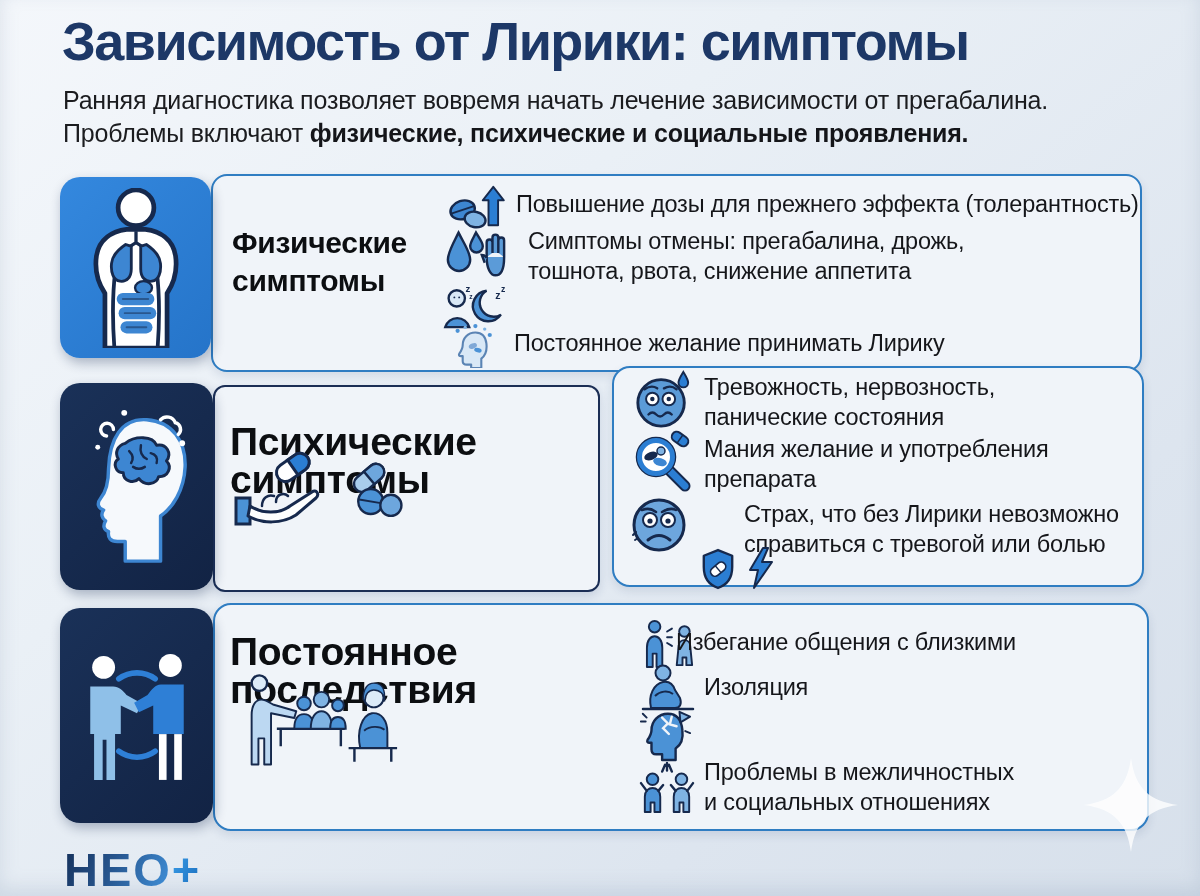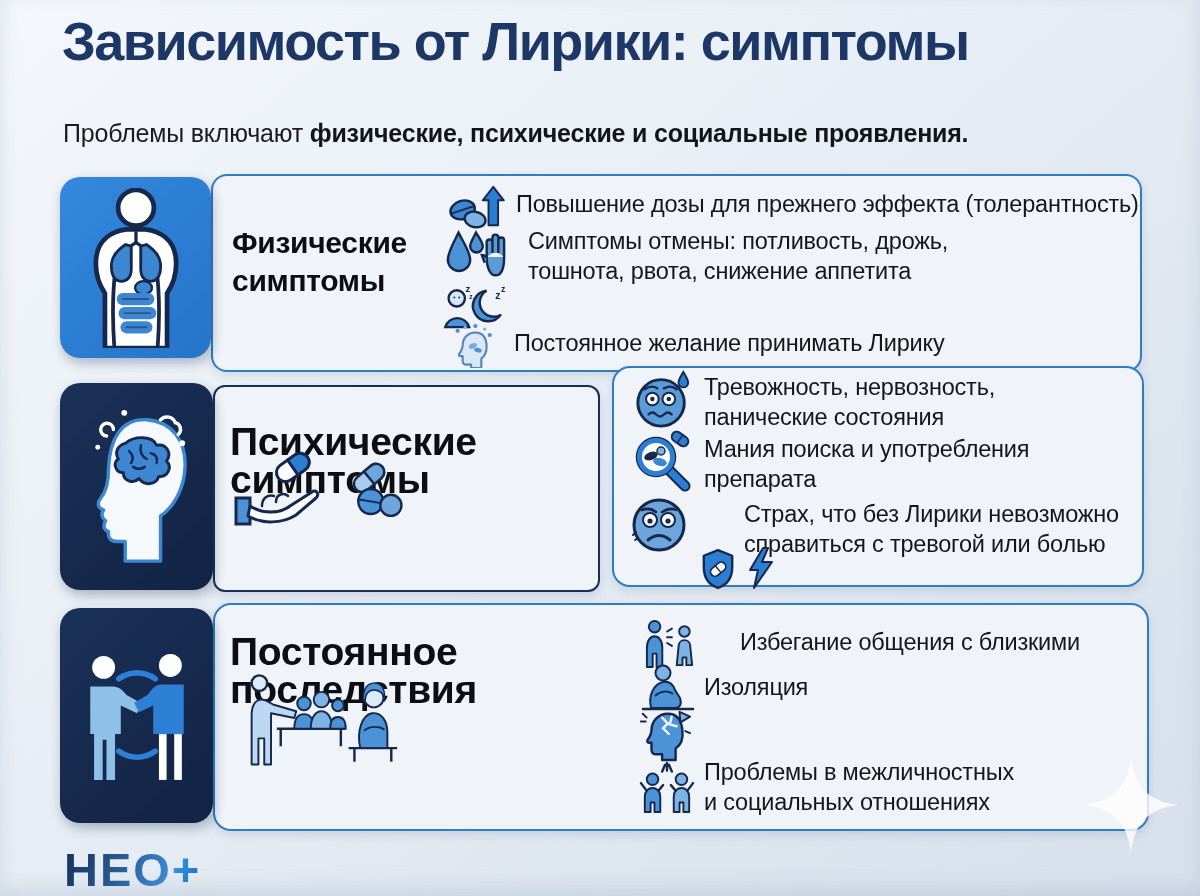--- a/index.html
+++ b/index.html
@@ -34,21 +34,21 @@
               -webkit-background-clip:text;background-clip:text;color:transparent;}
   svg{display:block;}
 </style>
 </head>
 <body>
 
 <div class="stage">
 
   <div class="abs h-title" style="left:62px;top:12px;width:1100px;">Зависимость от Лирики: симптомы</div>
   <div class="abs h-sub" style="left:63px;top:84px;width:1110px;">
-    <br>
+    <span>Ранняя диагностика позволяет вовремя начать лечение зависимости от прегабалина.</span><br>
     <span>Проблемы включают </span><b>физические, психические и социальные проявления.</b>
   </div>
 
   <div class="panel" style="left:211px;top:174px;width:927px;height:194px;"></div>
 
   <div class="icobox blue-box" style="left:60px;top:177px;width:151px;height:181px;">
     <span>
       <svg width="104" height="160" viewBox="0 0 110 170">
         <circle cx="55" cy="21" r="19" fill="#fff" stroke="#16294d" stroke-width="5"></circle>
         <path d="M22 170 V112 C14 100 11 86 13 72 C16 54 30 46 45 44 H65 C80 46 94 54 97 72 C99 86 96 100 88 112 V170 Z" fill="#fff" stroke="#16294d" stroke-width="5" stroke-linejoin="round"></path>
@@ -84,21 +84,21 @@
 
   <div class="item-ic" style="left:444px;top:227px;width:64px;height:54px;">
     <svg width="64" height="54" viewBox="0 0 66 54">
       <path d="M15 5 C9 17 4 25 4 33 a11.5 11.5 0 0 0 23 0 C27 25 21 17 15 5 Z" fill="#4b92d6" stroke="#16294d" stroke-width="2.5"></path>
       <path d="M33 5 c-3 6 -6 10 -6 14 a6.5 6.5 0 0 0 13 0 c0 -4 -3.5 -8 -7 -14 z" fill="#4b92d6" stroke="#16294d" stroke-width="2.5"></path>
       <path d="M44 30 V15 a3 3 0 0 1 6 0 V26 M50 26 V10 a3 3 0 0 1 6 0 V26 M56 26 V13 a3 3 0 0 1 6 0 V30
                M44 30 C44 42 48 49 53 49 C59 49 62 42 62 30" fill="#5b9bd8" stroke="#16294d" stroke-width="2.5" stroke-linejoin="round"></path>
       <path d="M44 31 a6 6 0 0 0 -5 -3 l3 8" fill="#5b9bd8" stroke="#16294d" stroke-width="2.5"></path>
     </svg>
   </div>
-  <div class="item-tx" style="left:528px;top:226px;width:455px;">Симптомы отмены: потливость, дрожь,
+  <div class="item-tx" style="left:528px;top:226px;width:455px;">Симптомы отмены: прегабалина, дрожь,
 тошнота, рвота, снижение аппетита</div>
 
   <div class="item-ic" style="left:442px;top:283px;width:66px;height:48px;">
     <svg width="66" height="48" viewBox="0 0 68 50">
       <circle cx="15" cy="16" r="8.5" fill="#d9e8f6" stroke="#16294d" stroke-width="2.5"></circle>
       <circle cx="12.5" cy="15" r="1" fill="#16294d"></circle>
         <circle cx="17.5" cy="15" r="1" fill="#16294d"></circle>
       <path d="M3 46 a13 13 0 0 1 25 0 z" fill="#4b92d6" stroke="#16294d" stroke-width="2.5"></path>
       <text x="24" y="9" font-size="10" font-weight="bold" fill="#16294d">z</text>
       <text x="28" y="17" font-size="7" font-weight="bold" fill="#16294d">z</text>
@@ -188,21 +188,21 @@
         </g>
       <path d="M40 41 L55 56" stroke="#16294d" stroke-width="11" stroke-linecap="round"></path>
       <path d="M40 41 L55 56" stroke="#2b7ed3" stroke-width="7" stroke-linecap="round"></path>
       <circle cx="26" cy="27" r="19" fill="#fff" stroke="#16294d" stroke-width="2.5"></circle>
       <circle cx="26" cy="27" r="16.5" fill="none" stroke="#2b7ed3" stroke-width="5"></circle>
       <ellipse cx="21" cy="26" rx="7" ry="4" fill="#16294d" transform="rotate(-20 21 26)"></ellipse>
       <ellipse cx="30" cy="32" rx="7" ry="4" fill="#3d86d2" transform="rotate(15 30 32)"></ellipse>
       <circle cx="31" cy="21" r="4" fill="#7fb3e3" stroke="#16294d" stroke-width="1.5"></circle>
     </svg>
   </div>
-  <div class="item-tx" style="left:704px;top:434px;width:380px;">Мания поиска и употребления
+  <div class="item-tx" style="left:704px;top:434px;width:380px;">Мания желание и употребления
 препарата</div>
 
   <div class="item-ic" style="left:630px;top:496px;width:58px;height:58px;">
     <svg width="58" height="58" viewBox="0 0 58 58">
       <circle cx="29" cy="29" r="25" fill="#6da6dd" stroke="#16294d" stroke-width="3"></circle>
       <circle cx="20" cy="24" r="7" fill="#fff" stroke="#16294d" stroke-width="2"></circle>
       <circle cx="38" cy="24" r="7" fill="#fff" stroke="#16294d" stroke-width="2"></circle>
       <circle cx="20" cy="25" r="2.6" fill="#16294d"></circle>
         <circle cx="38" cy="25" r="2.6" fill="#16294d"></circle>
       <path d="M12 14 q8 -3 14 2 M32 16 q8 -5 14 -2" stroke="#16294d" stroke-width="2.5" fill="none" stroke-linecap="round"></path>
@@ -268,21 +268,21 @@
 
   <div class="item-ic" style="left:642px;top:619px;width:56px;height:50px;">
     <svg width="54" height="50" viewBox="0 0 56 52">
       <circle cx="12" cy="8" r="6" fill="#4b92d6" stroke="#16294d" stroke-width="2"></circle>
       <path d="M4 50 V30 C4 22 8 18 12 18 C16 18 20 22 20 30 V50 H14 V36 H10 V50 Z" fill="#4b92d6" stroke="#16294d" stroke-width="2" stroke-linejoin="round"></path>
       <path d="M25 13 l5 -3 M25 19 h5 M25 25 l5 3" stroke="#16294d" stroke-width="2" stroke-linecap="round"></path>
       <circle cx="43" cy="13" r="5.5" fill="#7fb3e3" stroke="#16294d" stroke-width="2"></circle>
       <path d="M35 48 L37 28 C37 24 40 22 43 22 C46 22 49 24 49 28 L51 48 H45 V40 H41 V48 Z" fill="#7fb3e3" stroke="#16294d" stroke-width="2" stroke-linejoin="round"></path>
     </svg>
   </div>
-  <div class="item-tx" style="left:740px;top:627px;width:430px;">Избегание общения с близкими</div>
+  <div class="item-tx" style="left:676px;top:627px;width:430px;">Избегание общения с близкими</div>
 
   <div class="item-ic" style="left:640px;top:663px;width:56px;height:48px;">
     <svg width="54" height="48" viewBox="0 0 54 48">
       <circle cx="22" cy="10" r="7.5" fill="#7fb3e3" stroke="#16294d" stroke-width="2"></circle>
       <path d="M10 45 C7 32 13 21 22 19 C28 18 32 21 34 27 L39 35 C41 41 39 45 34 45 Z" fill="#4b92d6" stroke="#16294d" stroke-width="2" stroke-linejoin="round"></path>
       <path d="M14 33 C19 28 27 27 32 31" stroke="#16294d" stroke-width="2" fill="none"></path>
       <path d="M2 46 H52" stroke="#16294d" stroke-width="2.5" stroke-linecap="round"></path>
     </svg>
   </div>
   <div class="item-tx" style="left:704px;top:672px;width:320px;">Изоляция</div>

